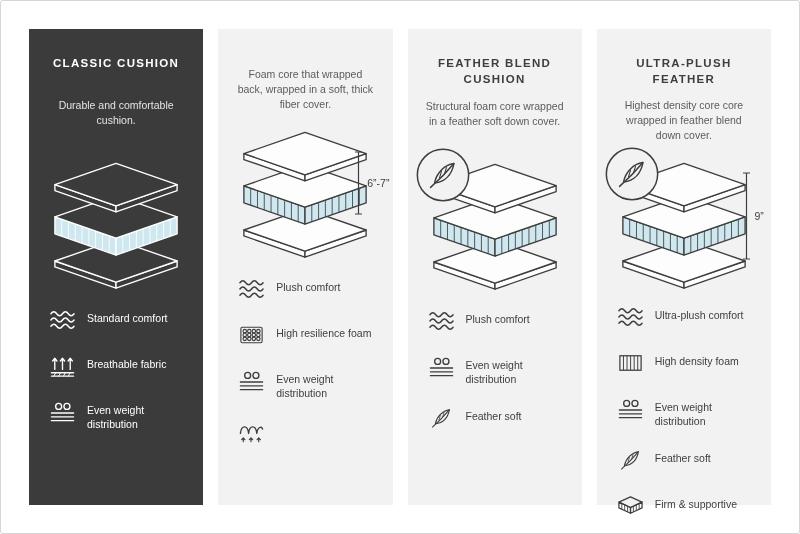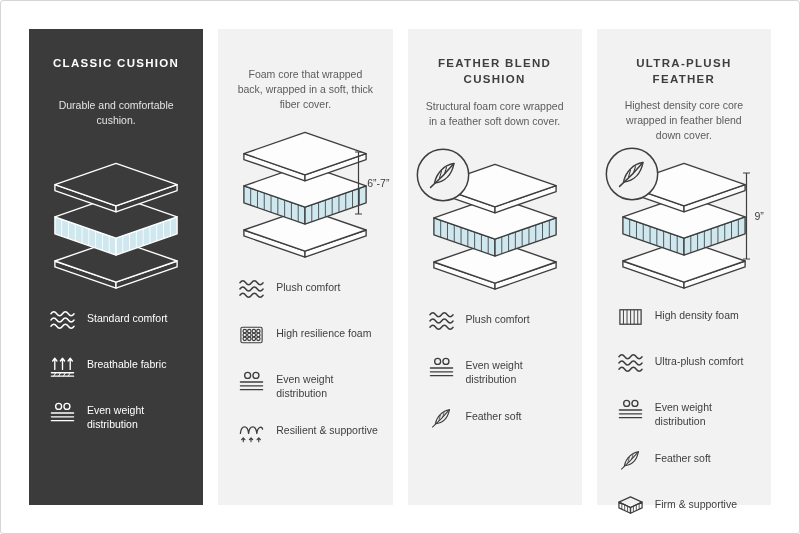--- a/index.html
+++ b/index.html
@@ -213,21 +213,20 @@
       <li class="feature">
         <svg class="icon" viewBox="0 0 28 24">
             <use href="#sym-weight"></use>
           </svg>
         <span class="feature-label">Even weight distribution</span>
       </li>
       <li class="feature">
         <svg class="icon" viewBox="0 0 28 24">
             <use href="#sym-spring"></use>
           </svg>
-        <span class="feature-label">Resilient &amp; supportive</span>
       </li>
     </ul>
   </section>
 
   <section class="panel">
     <h2 class="panel-title">FEATHER BLEND CUSHION</h2>
     <p class="panel-desc">Structural foam core wrapped in a feather soft down cover.</p>
     <div class="diagram">
       <svg class="cushion" viewBox="0 0 160 152">
           <use href="#sym-cushion"></use>
@@ -273,29 +272,29 @@
       <div class="dim-marker tall">
         <svg width="9" height="88" viewBox="0 0 9 88">
           <path d="M1 1 H8 M4.5 1 V87 M1 87 H8" fill="none" stroke="currentColor" stroke-width="1.2"></path>
         </svg>
         <span class="dim-label">9”</span>
       </div>
     </div>
     <ul class="features">
       <li class="feature">
         <svg class="icon" viewBox="0 0 28 24">
+            <use href="#sym-waves"></use>
+          </svg>
+        <span class="feature-label">Ultra-plush comfort</span>
+      </li>
+      <li class="feature">
+        <svg class="icon" viewBox="0 0 28 24">
             <use href="#sym-vlines"></use>
           </svg>
         <span class="feature-label">High density foam</span>
-      </li>
-      <li class="feature">
-        <svg class="icon" viewBox="0 0 28 24">
-            <use href="#sym-waves"></use>
-          </svg>
-        <span class="feature-label">Ultra-plush comfort</span>
       </li>
       <li class="feature">
         <svg class="icon" viewBox="0 0 28 24">
             <use href="#sym-weight"></use>
           </svg>
         <span class="feature-label">Even weight distribution</span>
       </li>
       <li class="feature">
         <svg class="icon" viewBox="0 0 28 24">
             <use href="#sym-feather" x="2" y="0" width="24" height="24"></use>

